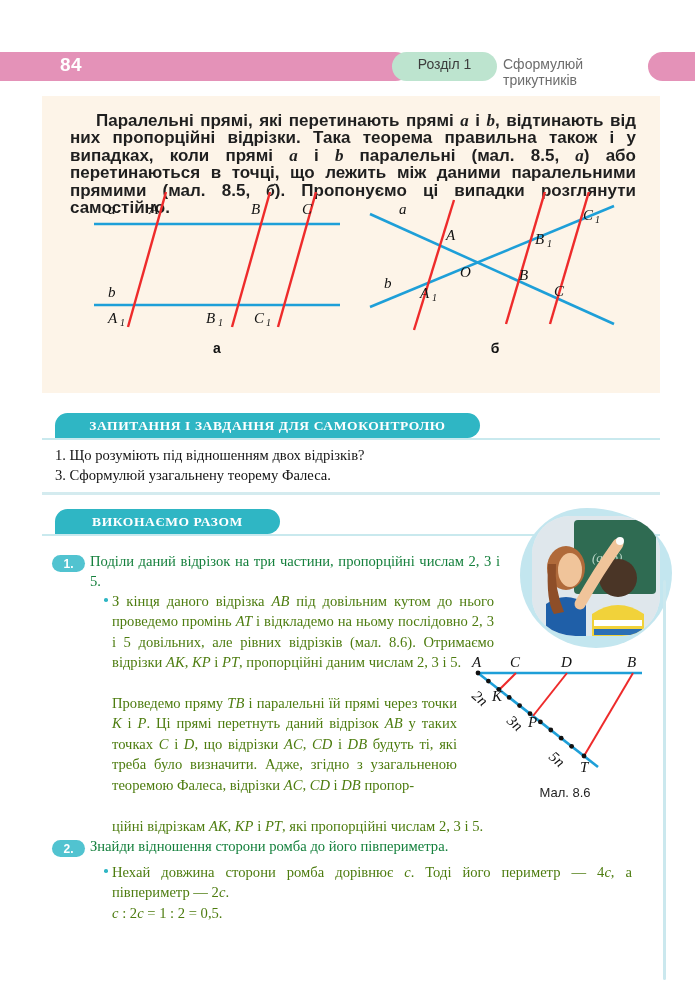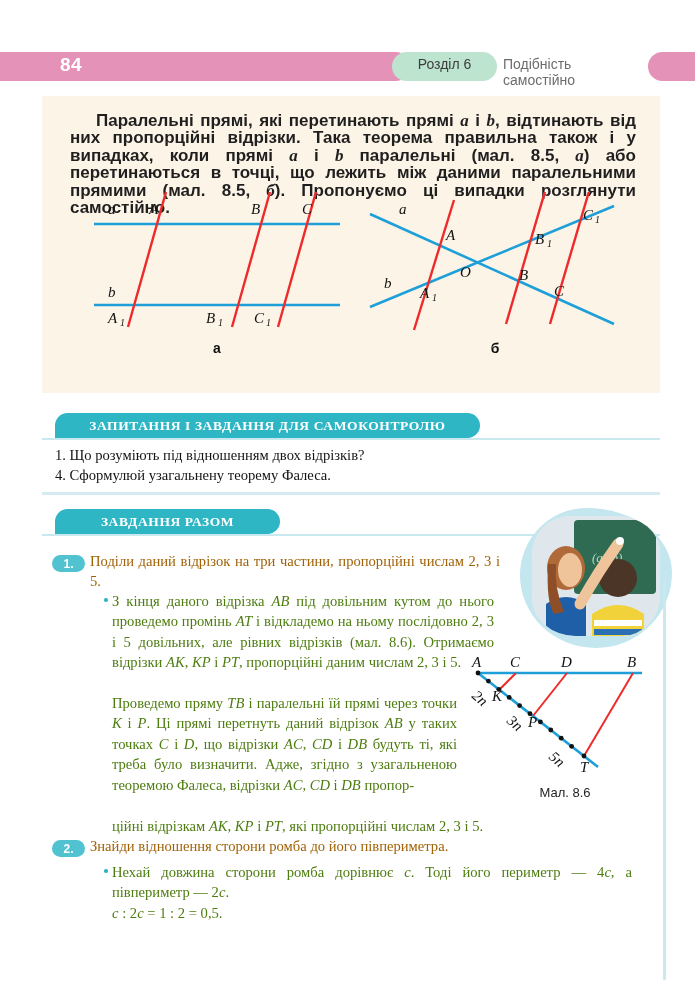--- a/index.html
+++ b/index.html
@@ -154,21 +154,21 @@
     display: flex;
     align-items: center;
     justify-content: center;
   }
 
   .task-text {
     position: absolute;
     font-family: "Liberation Serif", serif;
     font-size: 14.6px;
     line-height: 20.4px;
-    color: #a16207;
+    color: #15803d;
     text-align: justify;
   }
   .bullet-text {
     position: absolute;
     font-family: "Liberation Serif", serif;
     font-size: 14.6px;
     line-height: 20.4px;
     color: #4d7c0f;
     text-align: justify;
   }
@@ -224,22 +224,22 @@
     fill: #111;
   }
 </style>
 </head>
 <body>
 
 <div class="header">
   <div class="hdr-pink-left"></div>
   <div class="hdr-page-num">84</div>
   <div class="hdr-green-pill"></div>
-  <div class="hdr-chapter">Розділ 6</div>
-  <div class="hdr-topic">Подібність самостійно</div>
+  <div class="hdr-chapter">Розділ 1</div>
+  <div class="hdr-topic">Сформулюй трикутників</div>
   <div class="hdr-pink-right"></div>
 </div>
 
 <div class="beige-box">
 
   <div class="theory-par">Паралельні прямі, які перетинають прямі <i>a</i> і <i>b</i>, відтинають від них пропорційні відрізки. Така теорема правильна також і у випадках, коли прямі <i>a</i> і <i>b</i> паралельні (мал. 8.5, <i>а</i>) або перетинаються в точці, що лежить між даними паралельними прямими (мал. 8.5, <i>б</i>). Пропонуємо ці випадки розглянути самостійно.</div>
 
   <svg style="position:absolute; left:44px; top:96px;" width="262" height="145" viewBox="0 0 262 145">
 
     <line x1="8" y1="32" x2="254" y2="32" stroke="#1e9fd8" stroke-width="2.6"></line>
@@ -288,25 +288,25 @@
   </svg>
   <div style="position:absolute; left:322px; top:244px; width:262px; text-align:center;
               font-family:'Liberation Sans',sans-serif; font-weight:bold; font-size:14px; color:#111;">б</div>
 
 </div>
 
 <div class="sec-tab" style="left:55px; top:413px; width:425px;">ЗАПИТАННЯ І ЗАВДАННЯ ДЛЯ САМОКОНТРОЛЮ</div>
 <div class="sec-underline" style="left:42px; top:438px; width:618px;"></div>
 
 <div class="qlist" style="left:55px; top:445px; width:600px;">1. Що розуміють під відношенням двох відрізків?</div>
-<div class="qlist" style="left:55px; top:465px; width:600px;">4. Сформулюй узагальнену теорему Фалеса.</div>
+<div class="qlist" style="left:55px; top:465px; width:600px;">3. Сформулюй узагальнену теорему Фалеса.</div>
 
 <div class="sec-rule" style="left:42px; top:492px; width:618px;"></div>
 
-<div class="sec-tab" style="left:55px; top:509px; width:225px;">ЗАВДАННЯ РАЗОМ</div>
+<div class="sec-tab" style="left:55px; top:509px; width:225px;">ВИКОНАЄМО РАЗОМ</div>
 <div class="sec-underline" style="left:42px; top:534px; width:618px;"></div>
 
 <div class="photo-wrap">
   <div class="photo-blob"></div>
   <div class="photo-inner">
     <svg width="128" height="120" viewBox="0 0 128 120">
       <rect x="0" y="0" width="128" height="120" fill="#dfe7ec"></rect>
 
       <rect x="42" y="4" width="82" height="74" rx="4" fill="#2f6b52"></rect>
       <text x="60" y="46" font-family="'Liberation Serif',serif" font-style="italic" font-size="13" fill="#b9d6c7">(a−b)</text>

